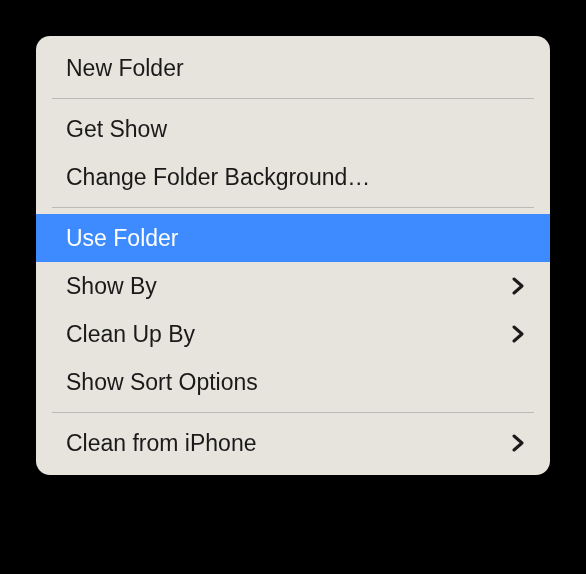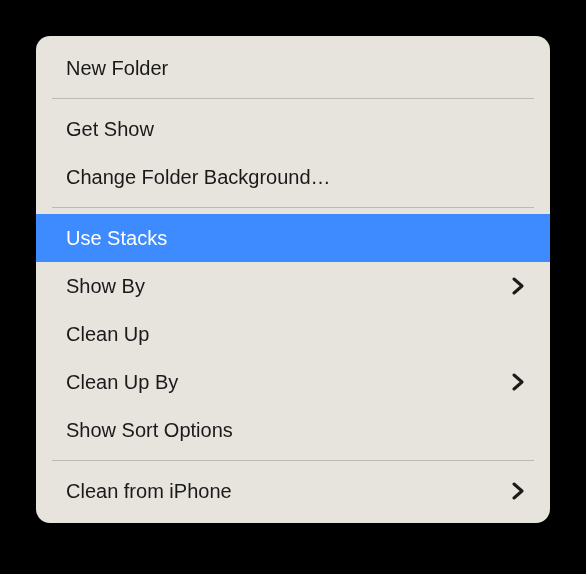--- a/index.html
+++ b/index.html
@@ -23,21 +23,21 @@
     box-shadow: 0 20px 40px rgba(0,0,0,0.5), 0 0 0 1px rgba(0,0,0,0.12);
     padding: 8px 0;
     width: 100%;
     box-sizing: border-box;
   }
   .item {
     display: flex;
     align-items: center;
     justify-content: space-between;
     padding: 8px 26px 8px 30px;
-    font-size: 20px;
+    font-size: 23px;
     line-height: 32px;
     color: #1a1a1a;
     cursor: default;
   }
   .item.highlight {
     background: #3d8bff;
     color: #fff;
   }
   .chev {
     display: inline-flex;
@@ -67,32 +67,29 @@
     <div class="item">
       <span>Get Show</span>
     </div>
     <div class="item">
       <span>Change Folder Background…</span>
     </div>
 
     <div class="sep"></div>
 
     <div class="item highlight">
-      <span>Use Stacks</span>
+      <span>Use Folder</span>
     </div>
     <div class="item">
       <span>Show By</span>
       <span class="chev">
         <svg width="12" height="18" viewBox="0 0 12 18">
             <path d="M2 2 L10 9 L2 16" fill="none" stroke="#1a1a1a" stroke-width="3" stroke-linecap="round" stroke-linejoin="round"></path>
           </svg>
       </span>
-    </div>
-    <div class="item">
-      <span>Clean Up</span>
     </div>
     <div class="item">
       <span>Clean Up By</span>
       <span class="chev">
         <svg width="12" height="18" viewBox="0 0 12 18">
             <path d="M2 2 L10 9 L2 16" fill="none" stroke="#1a1a1a" stroke-width="3" stroke-linecap="round" stroke-linejoin="round"></path>
           </svg>
       </span>
     </div>
     <div class="item">

